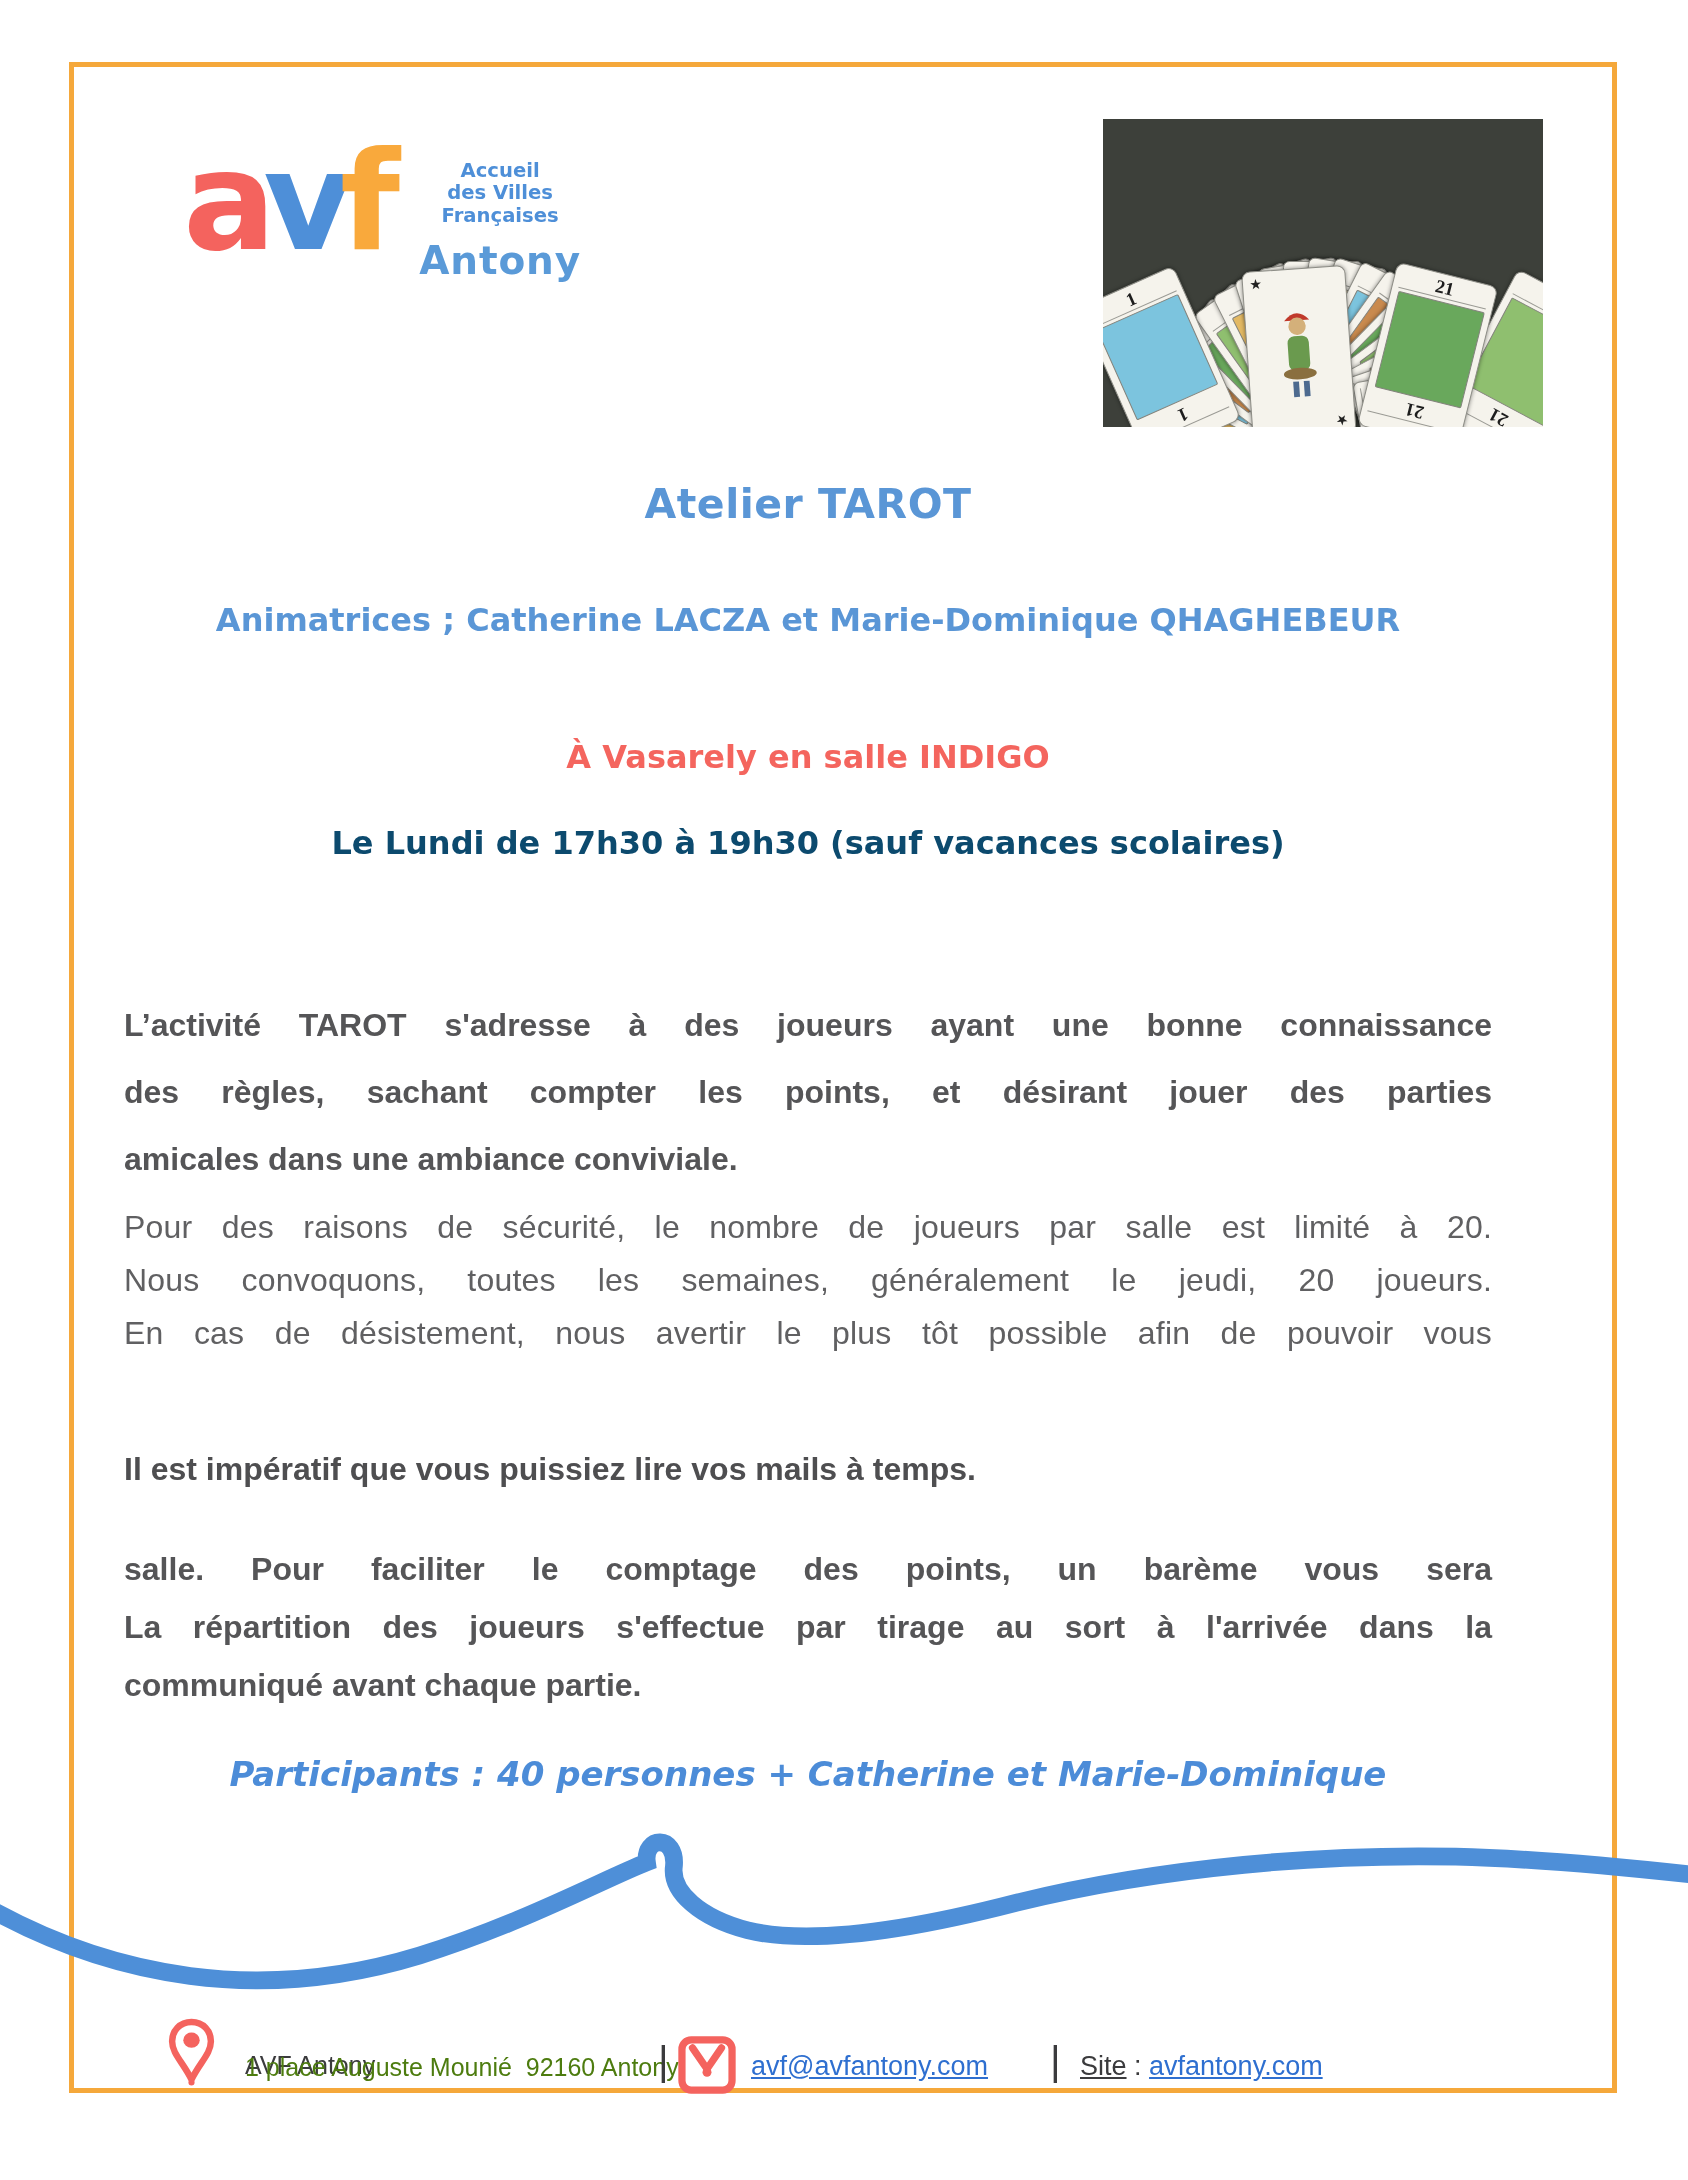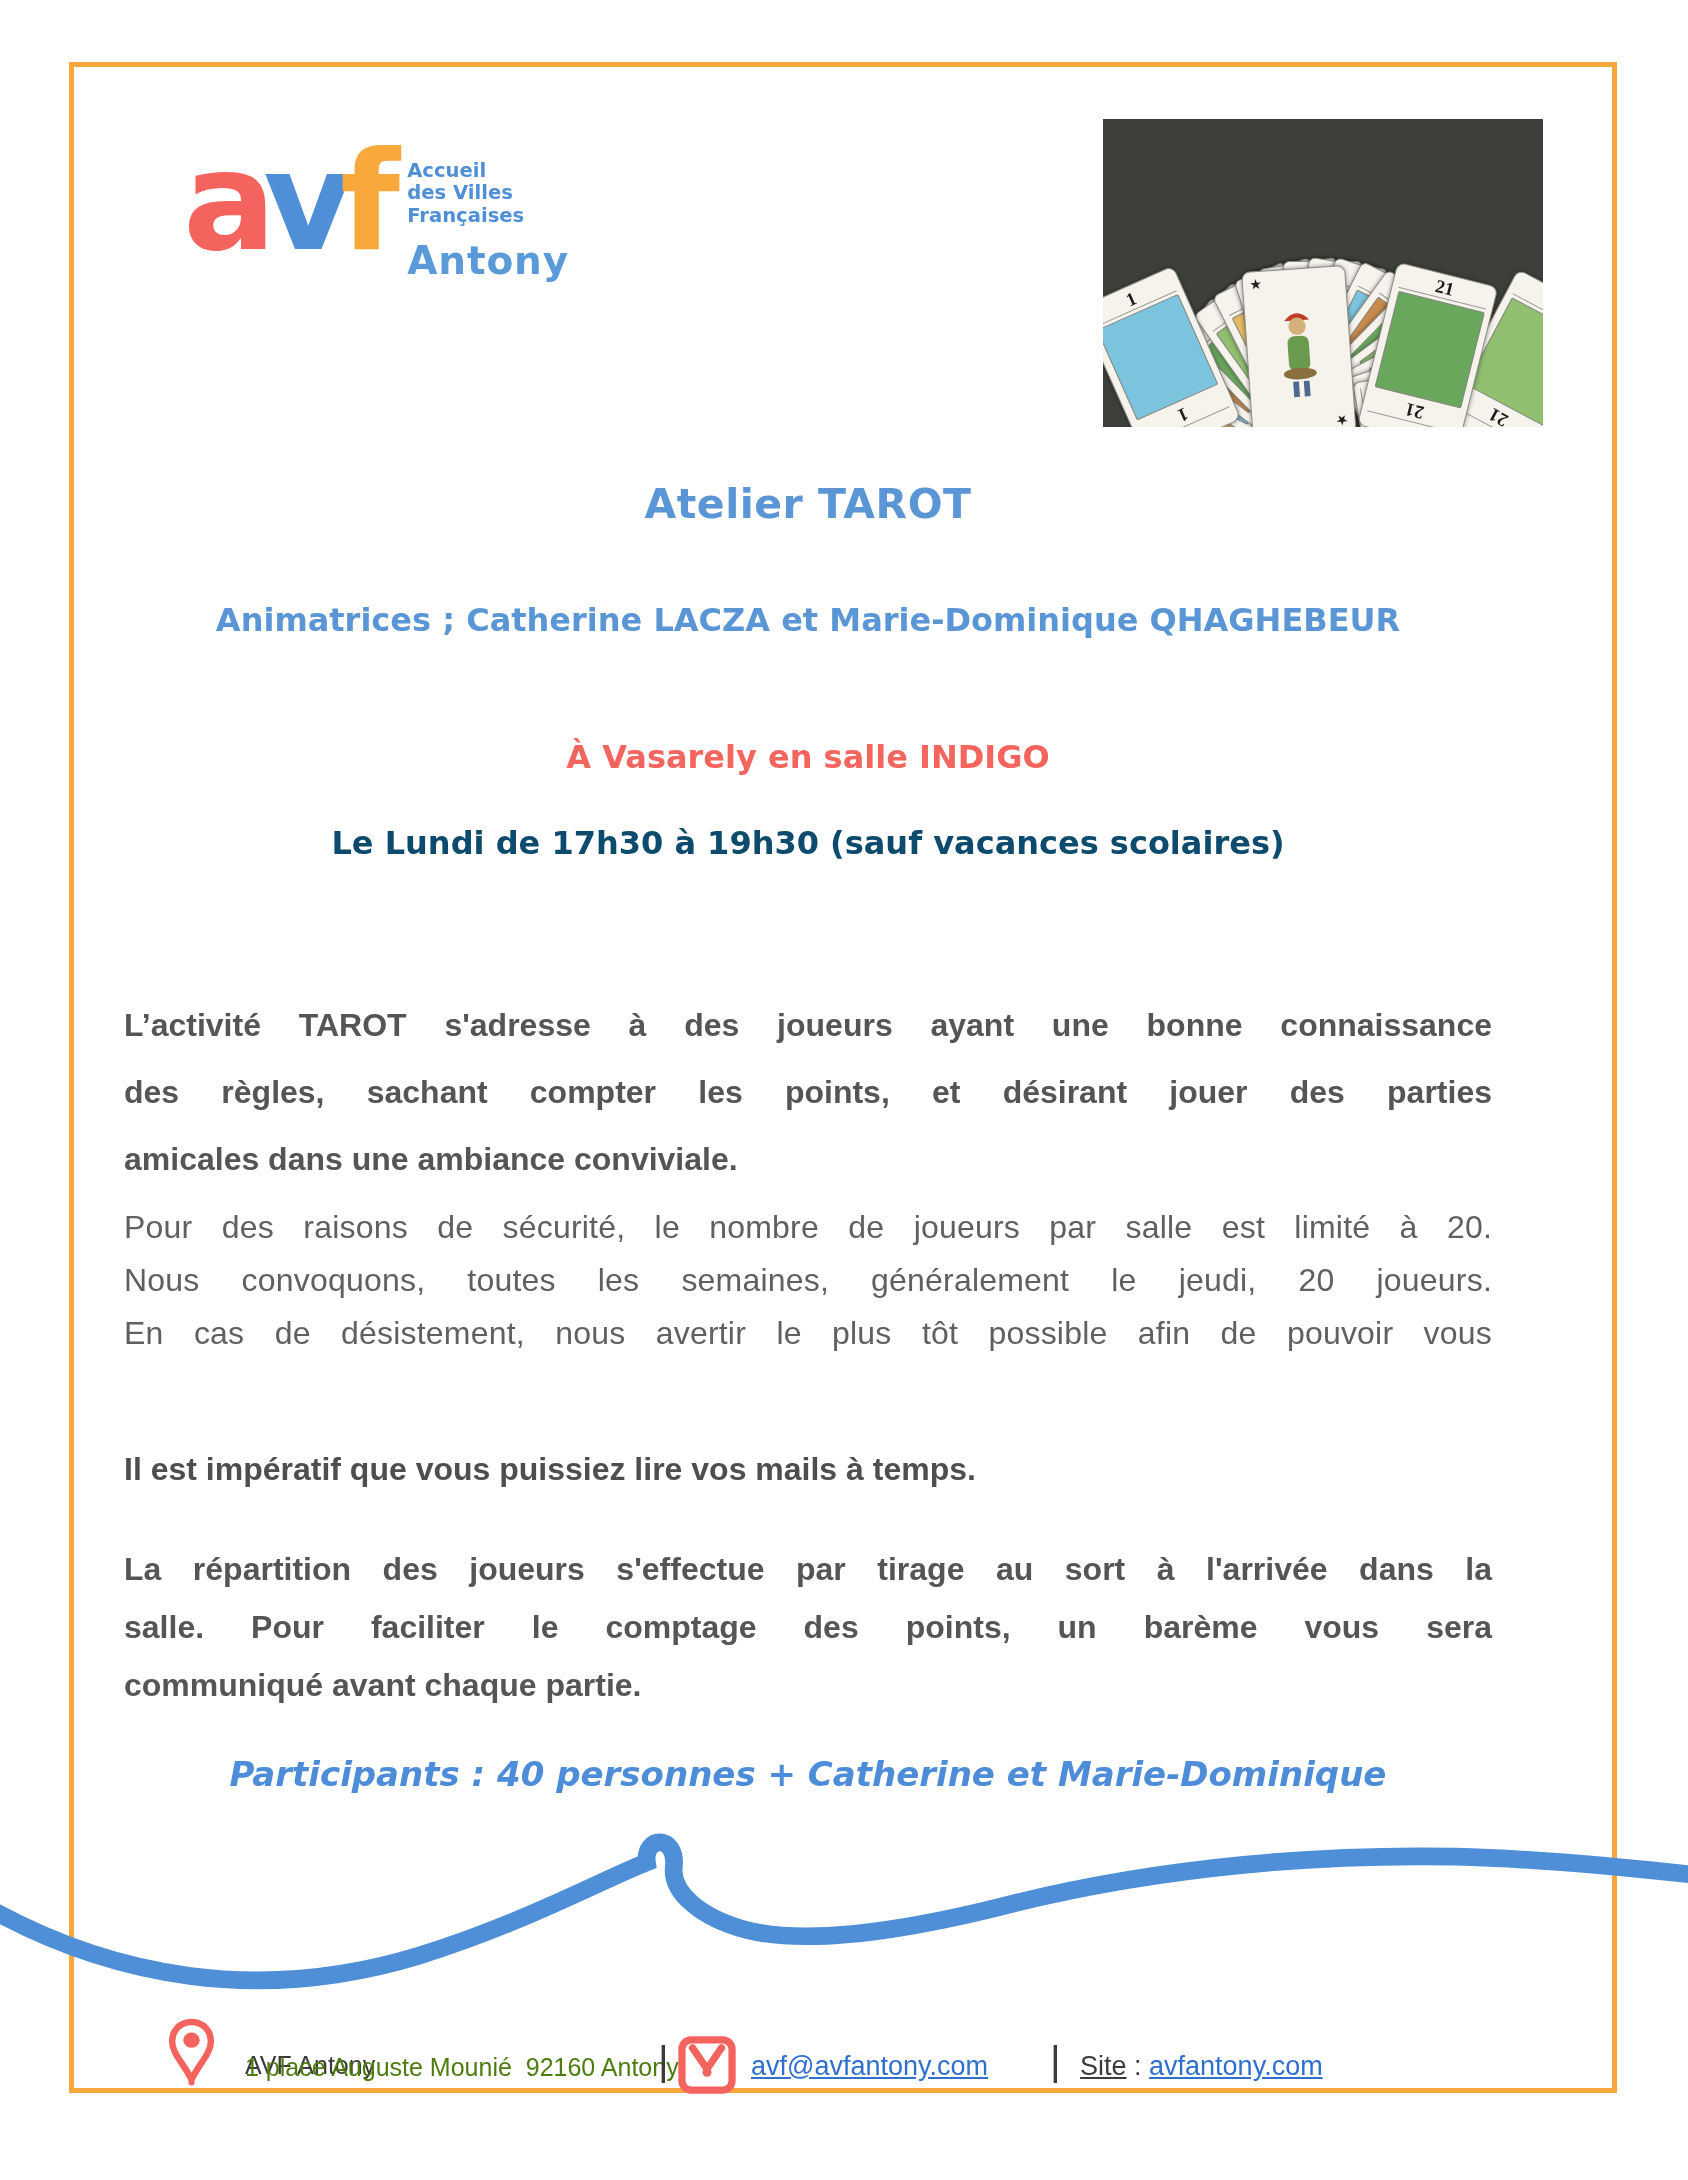--- a/index.html
+++ b/index.html
@@ -6,21 +6,21 @@
   .page{position:relative;width:1688px;height:2180px;background:#ffffff;overflow:hidden;
         font-family:"Liberation Sans",sans-serif;color:#58585A;}
   .frame{position:absolute;left:69px;top:62px;width:1548px;height:2031px;
          border:5.6px solid #F5A83B;box-sizing:border-box;}
 
   
   .logo{position:absolute;left:183px;top:147px;display:flex;align-items:flex-start;}
   .logo-word{font-family:"DejaVu Sans",sans-serif;font-weight:800;font-size:138px;
              line-height:110px;letter-spacing:-13px;}
   .l-a{color:#F4635E;} .l-v{color:#4E8FD8;} .l-f{color:#F9A93C;}
-  .logo-side{margin-left:20px;padding-top:13px;font-family:"DejaVu Sans",sans-serif;}
+  .logo-side{margin-left:32px;padding-top:13px;font-family:"DejaVu Sans",sans-serif;text-align:center;}
   .tagline{color:#4E8FD8;font-weight:700;font-size:19.6px;line-height:22.4px;}
   .city{color:#5A9AD8;font-weight:700;font-size:39px;margin-top:11.2px;letter-spacing:0.9px;}
 
   
   .photo{position:absolute;left:1103px;top:119px;width:440px;height:308px;overflow:hidden;
          background:radial-gradient(ellipse at 50% 45%, #4a4d46 0%, #3b3e38 70%, #33362ف 100%);
          background-color:#3d403a;}
   .fan{position:absolute;inset:0;}
   .tcard{position:absolute;left:50%;bottom:35px;width:80px;height:131px;background:#f5f3ec;
          border:0.9px solid #8d8d86;border-radius:6.5px;transform-origin:50% 128%;
@@ -224,22 +224,22 @@
       <div class="pl">des règles, sachant compter les points, et désirant jouer des parties</div>
       <div class="pl pl-last">amicales dans une ambiance conviviale.</div>
     </div>
   <div class="para p2">
       <div class="pl">Pour des raisons de sécurité, le nombre de joueurs par salle est limité à 20.</div>
       <div class="pl">Nous convoquons, toutes les semaines, généralement le jeudi, 20 joueurs.</div>
       <div class="pl">En cas de désistement, nous avertir le plus tôt possible afin de pouvoir vous</div>
     </div>
   <div class="para p3">Il est impératif que vous puissiez lire vos mails à temps.</div>
   <div class="para p4">
+      <div class="pl">salle. Pour faciliter le comptage des points, un barème vous sera</div>
       <div class="pl">La répartition des joueurs s'effectue par tirage au sort à l'arrivée dans la</div>
-      <div class="pl">salle. Pour faciliter le comptage des points, un barème vous sera</div>
       <div class="pl pl-last">communiqué avant chaque partie.</div>
     </div>
   <div class="para participants">Participants : 40 personnes + Catherine et Marie-Dominique</div>
 
   <svg class="wave" viewBox="0 0 1811 220" xmlns="http://www.w3.org/2000/svg">
     <path d="M -20 85
              C 120 165, 280 192, 450 140
              C 560 106, 648 58, 694 40
              C 690 12, 726 10, 723 44
              C 719 72, 752 100, 802 113

